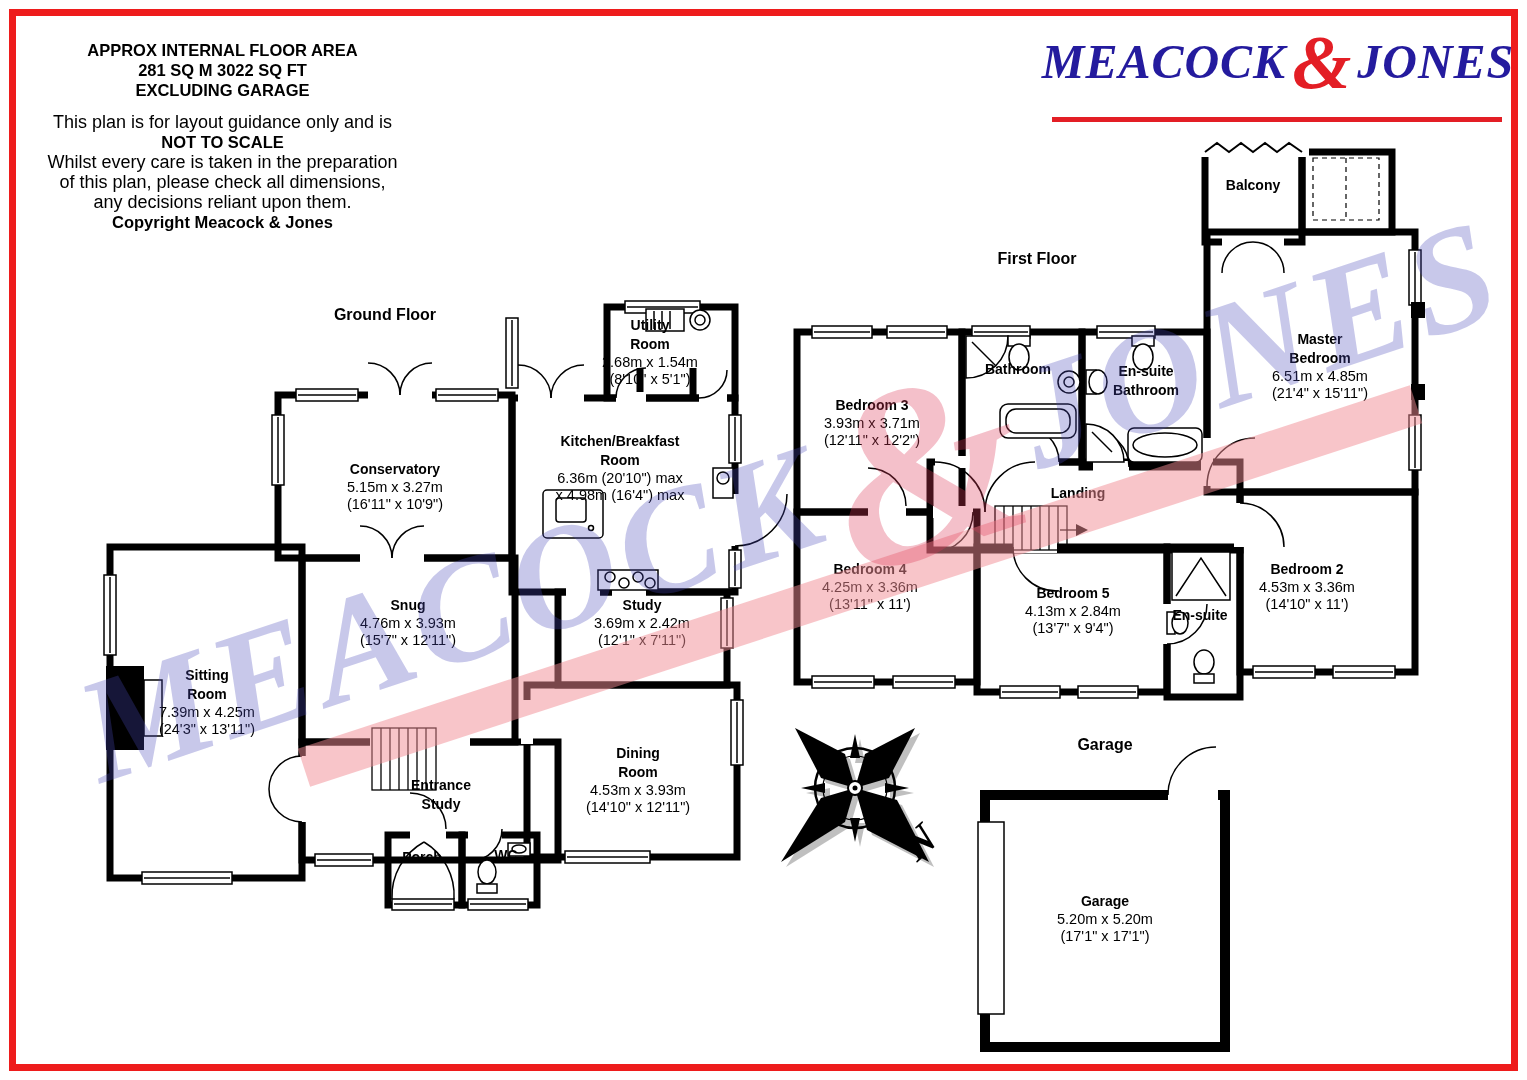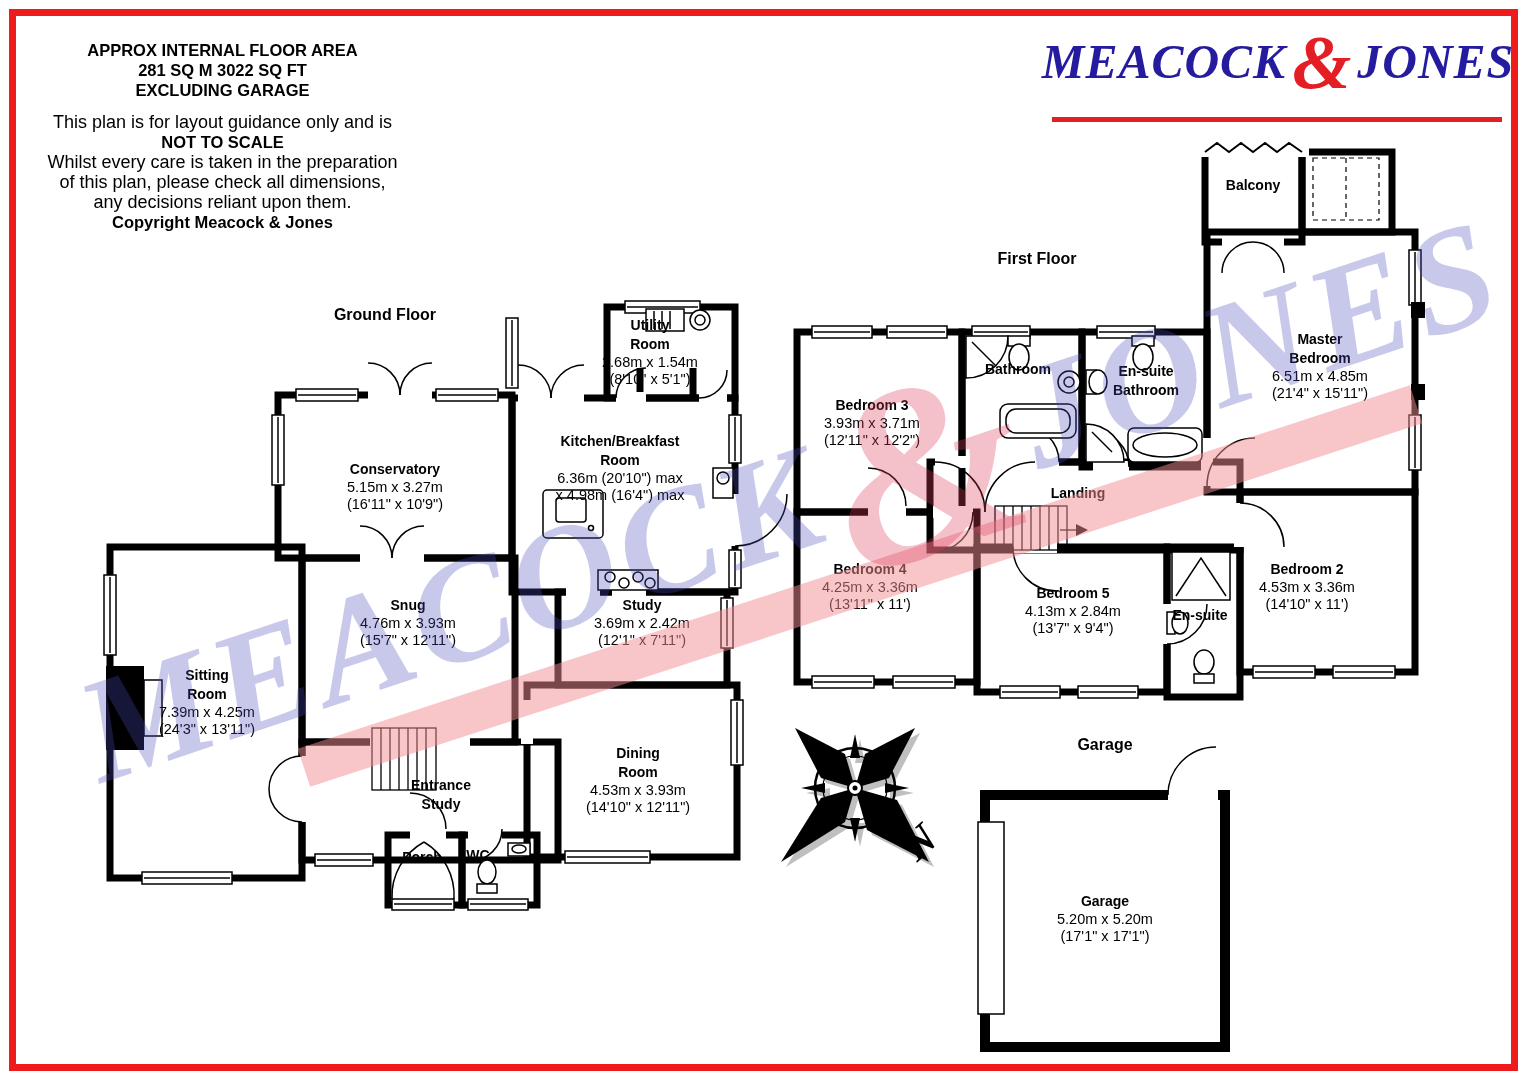--- a/index.html
+++ b/index.html
@@ -366,21 +366,21 @@
     <div class="dm">4.53m x 3.93m</div>
     <div class="dm">(14'10" x 12'11")</div>
   </div>
   <div class="rl" style="left:351px;top:776px;">
     <div class="nm">Entrance</div>
     <div class="nm">Study</div>
   </div>
   <div class="rl" style="left:332px;top:848px;">
     <div class="nm">Porch</div>
   </div>
-  <div class="rl" style="left:388px;top:846px;">
+  <div class="rl" style="left:416px;top:846px;">
     <div class="nm">WC</div>
   </div>
 
   <div class="rl" style="left:1163px;top:176px;">
     <div class="nm">Balcony</div>
   </div>
   <div class="rl" style="left:1230px;top:330px;">
     <div class="nm">Master</div>
     <div class="nm">Bedroom</div>
     <div class="dm">6.51m x 4.85m</div>

